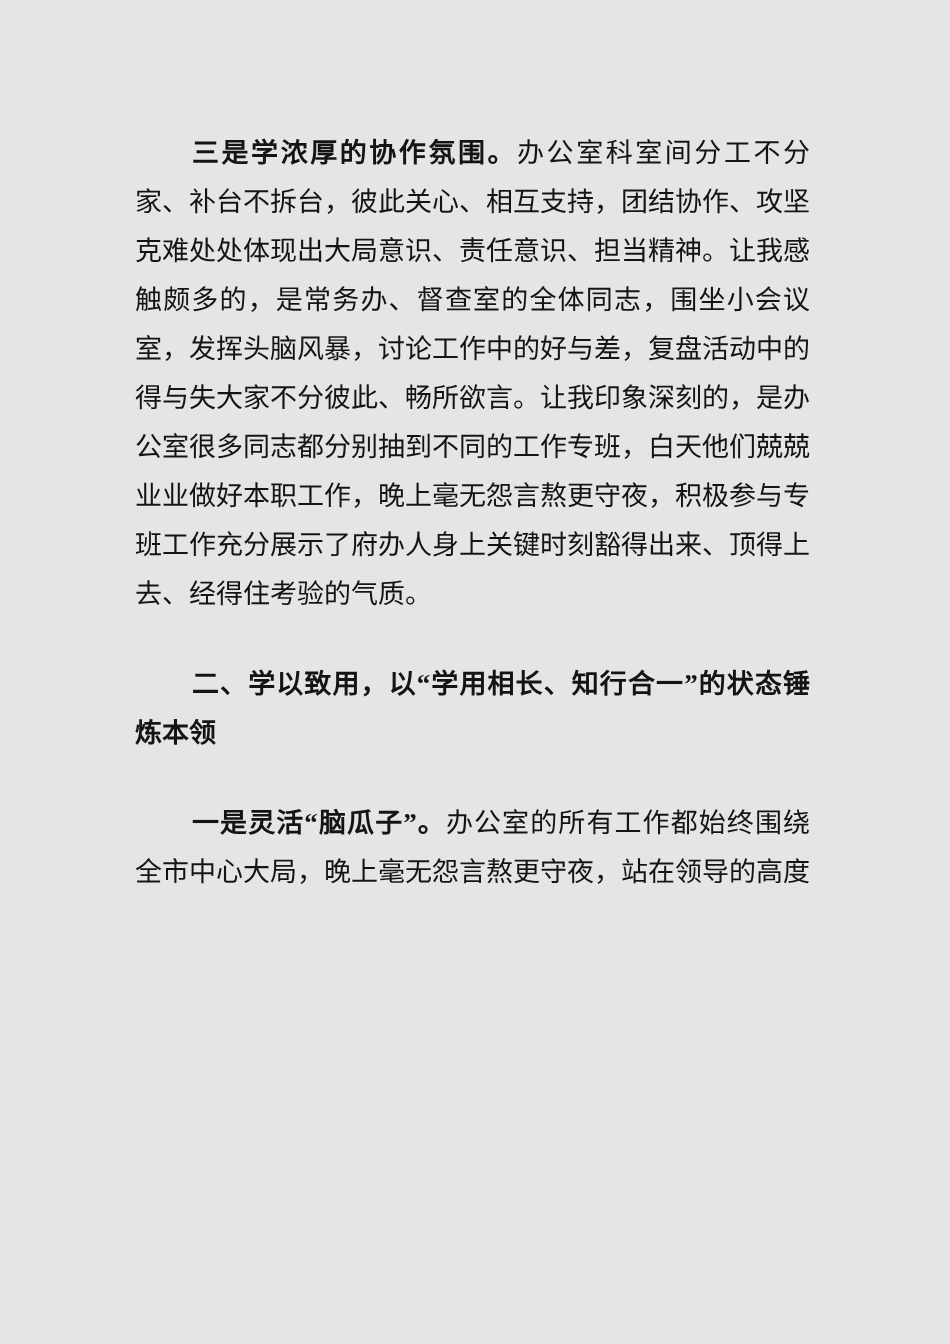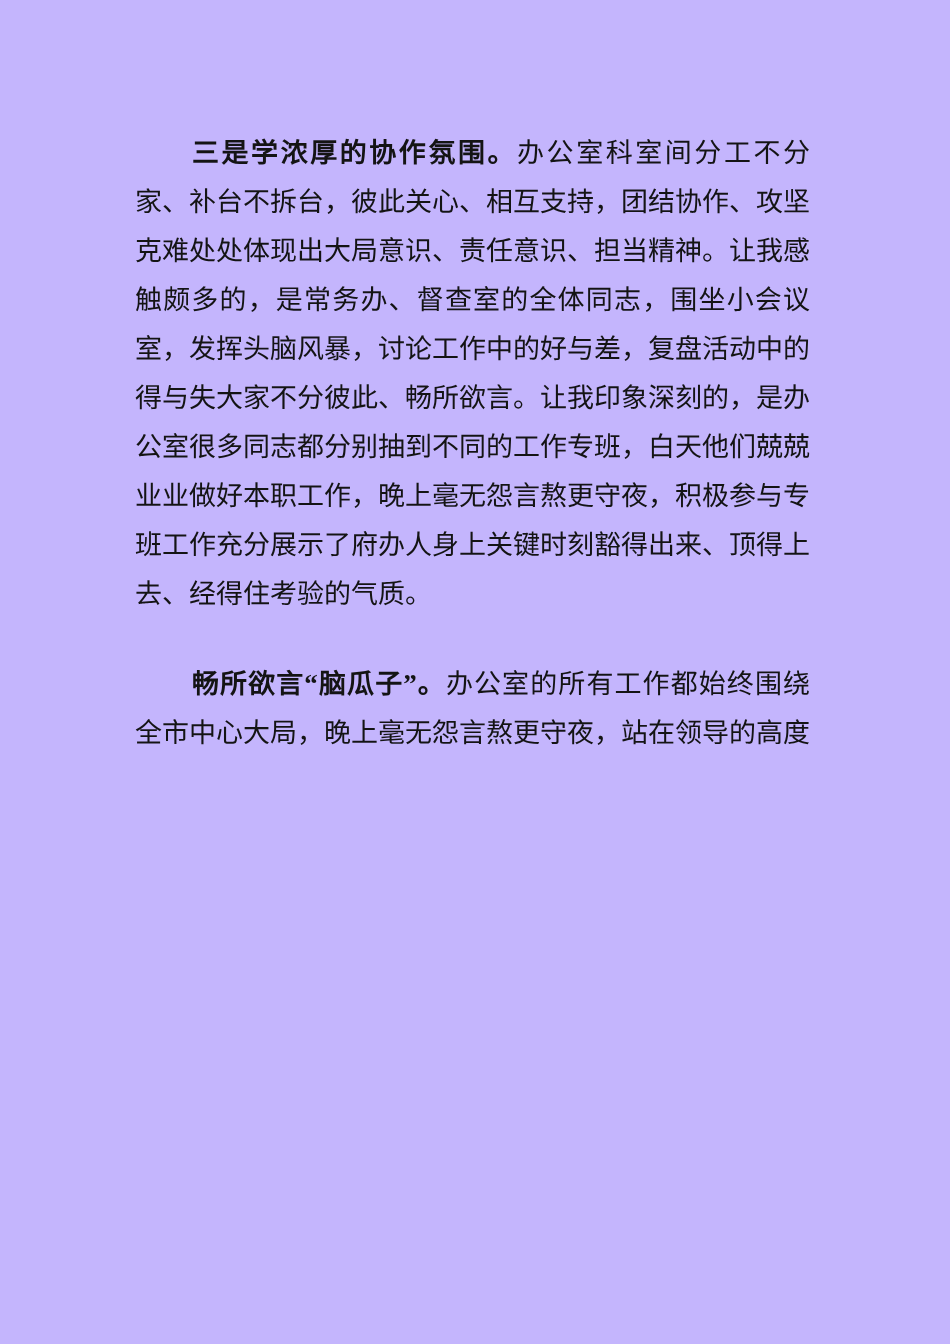--- a/index.html
+++ b/index.html
@@ -5,21 +5,21 @@
 <style>
   html, body {
     margin: 0;
     padding: 0;
     background: #ffffff;
   }
   .page {
     position: relative;
     width: 950px;
     height: 1344px;
-    background: #c4b5fd;
+    background: #e5e5e5;
     overflow: hidden;
   }
   .content {
     position: absolute;
     left: 135px;
     top: 129px;
     width: 675px;
   }
   .para {
     font-family: "Liberation Serif", "DejaVu Serif", serif;
@@ -41,18 +41,19 @@
   }
 </style>
 </head>
 <body>
 
 <div class="page">
   <div class="content">
 
     <p class="para"><span class="lead">三是学浓厚的协作氛围。</span><span>办公室科室间分工不分家、补台不拆台，彼此关心、相互支持，团结协作、攻坚克难处处体现出大局意识、责任意识、担当精神。让我感触颇多的，是常务办、督查室的全体同志，围坐小会议室，发挥头脑风暴，讨论工作中的好与差，复盘活动中的得与失大家不分彼此、畅所欲言。让我印象深刻的，是办公室很多同志都分别抽到不同的工作专班，白天他们兢兢业业做好本职工作，晚上毫无怨言熬更守夜，积极参与专班工作充分展示了府办人身上关键时刻豁得出来、顶得上去、经得住考验的气质。</span></p>
 
+    <p class="para heading"><span class="lead">二、学以致用，以“学用相长、知行合一”的状态锤炼本领</span><span></span></p>
 
 
-    <p class="para"><span class="lead">畅所欲言“脑瓜子”。</span><span>办公室的所有工作都始终围绕全市中心大局，晚上毫无怨言熬更守夜，站在领导的高度</span></p>
+    <p class="para"><span class="lead">一是灵活“脑瓜子”。</span><span>办公室的所有工作都始终围绕全市中心大局，晚上毫无怨言熬更守夜，站在领导的高度</span></p>
 
   </div>
 </div>
 
 </body></html>

